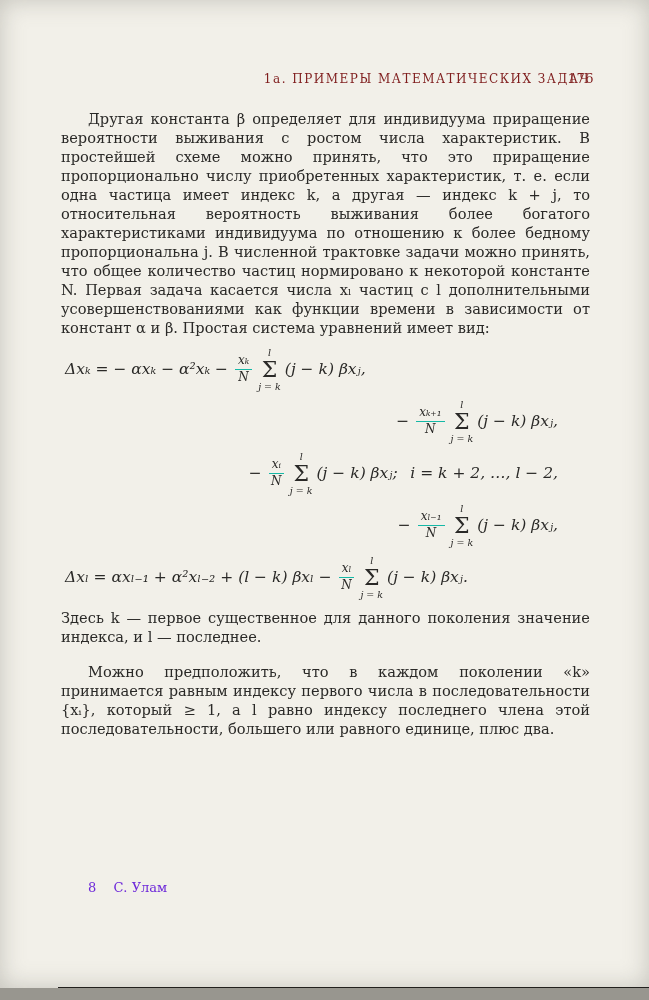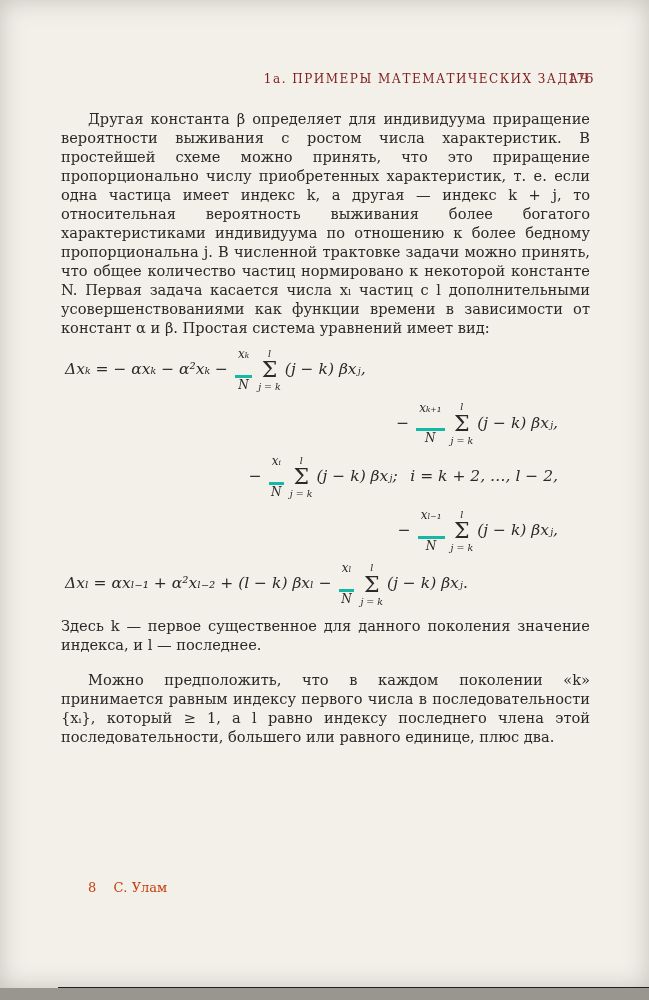--- a/index.html
+++ b/index.html
@@ -25,31 +25,31 @@
   .indent{text-indent:27px;}
   .equations{margin:11px 0 9px;font-style:italic;font-size:15.5px;}
   .eq-block{margin-bottom:9px;}
   .eq-line{margin:2px 0;}
   .eq-left{text-align:left;padding-left:4px;}
   .eq-right{text-align:right;padding-right:32px;}
   .frac{
     display:inline-flex;flex-direction:column;align-items:center;
     vertical-align:middle;margin:0 5px 0 2px;font-size:12px;line-height:1.15;
   }
-  .frac .num{border-bottom:3px solid #14b8a6;padding:0 3px 13px;}
+  .frac .num{border-bottom:1px solid #14b8a6;padding:0 3px 1px;}
   .frac .den{padding-top:1px;}
   .sum{
     display:inline-flex;flex-direction:column;align-items:center;
     vertical-align:middle;margin:0 4px 0 1px;
   }
   .sum .up{font-size:9.5px;line-height:1;}
   .sum .sigma{font-size:22px;line-height:1;font-style:normal;margin:1px 0;}
   .sum .lo{font-size:9.5px;line-height:1;}
   .para + .para{margin-top:16px;}
-  .footer{position:absolute;left:88px;top:880px;font-size:13px;color:#c2410c;}
+  .footer{position:absolute;left:88px;top:880px;font-size:13px;color:#6d28d9;}
   .footer .author{margin-left:13px;}
 </style>
 </head>
 <body>
 
 <div class="page">
   <div class="content">
 
     <div class="running-header">
       <span>1а. ПРИМЕРЫ МАТЕМАТИЧЕСКИХ ЗАДАЧ</span>

